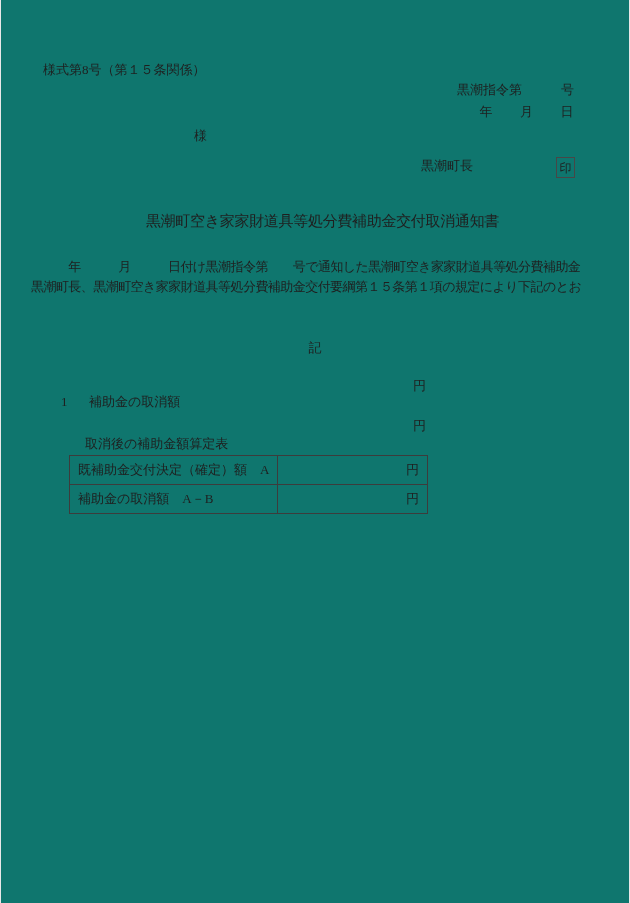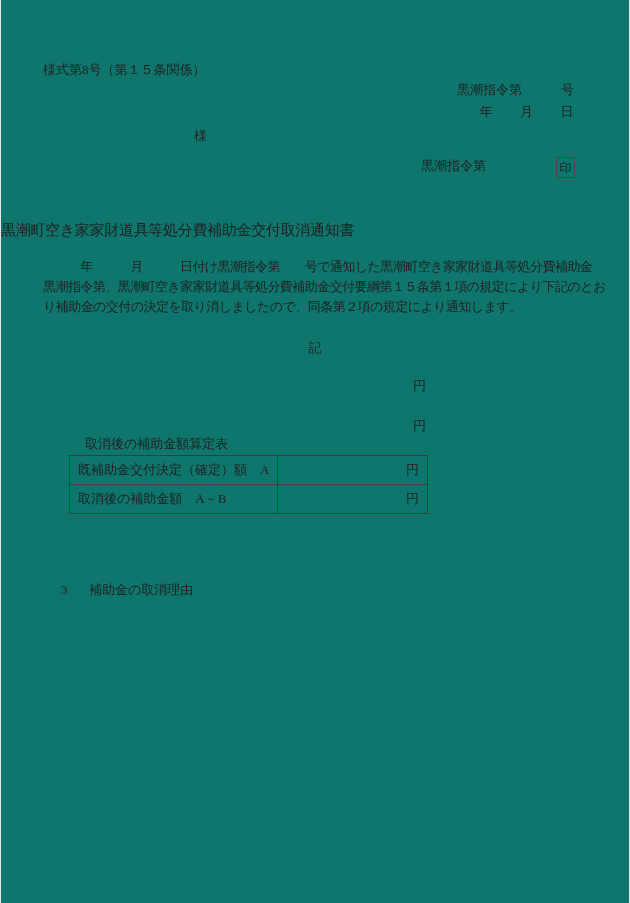--- a/index.html
+++ b/index.html
@@ -19,26 +19,26 @@
   .addressee   { left:193px; top:128px; }
   .sender      { left:420px; top:158px; }
   .seal {
     position:absolute; left:555px; top:157px;
     width:17px; height:19px;
     border:1px solid #474747;
     display:flex; align-items:center; justify-content:center;
     font-size:12px; line-height:12px;
   }
   .title {
-    left:0; right:0; top:214px;
+    left:15px; right:0; top:214px;
+    text-align:center;
     font-size:15px; letter-spacing:-0.3px;
     white-space:pre;
-    margin-top:9px;
   }
-  .para { position:absolute; left:42px; top:257px; width:560px; }
+  .para { position:absolute; left:30px; top:257px; width:560px; }
   .para .line {
     font-size:13px; line-height:20px;
     letter-spacing:-0.55px;
     white-space:pre;
   }
   .ki { left:0; right:0; top:340px; text-align:center; }
   .item { position:absolute; left:47px; font-size:13px; white-space:pre; }
   .item .no { display:inline-block; width:28px; font-size:13px; }
   .unit-right { position:absolute; right:203px; font-size:13px; }
   .tbl-caption { left:68px; top:436px;margin-left:16px; }
@@ -64,51 +64,50 @@
 
 <div class="doc">
 
   <div class="t form-number">様式第8号（第１５条関係）</div>
 
   <div class="t ref-number">黒潮指令第　　　号</div>
   <div class="t date-line">年　　月　　日</div>
 
   <div class="t addressee">様</div>
 
-  <div class="t sender">黒潮指令第</div>
+  <div class="t sender">黒潮町長</div>
   <div class="seal">
     <span>印</span>
   </div>
 
   <div class="t title">黒潮町空き家家財道具等処分費補助金交付取消通知書</div>
 
   <div class="para">
     <div class="line">　　　年　　　月　　　日付け黒潮指令第　　号で通知した黒潮町空き家家財道具等処分費補助金</div>
-    <div class="line">黒潮指令第、黒潮町空き家家財道具等処分費補助金交付要綱第１５条第１項の規定により下記のとお</div>
-    <div class="line">り補助金の交付の決定を取り消しましたので、同条第２項の規定により通知します。</div>
+    <div class="line">黒潮町長、黒潮町空き家家財道具等処分費補助金交付要綱第１５条第１項の規定により下記のとお</div>
   </div>
 
   <div class="t ki"><span>記</span></div>
 
+  <div class="item" style="top:377px">
+    <span class="no">1</span><span>補助金の取消額</span>
+  </div>
   <div class="unit-right" style="top:377px">円</div>
 
   <div class="unit-right" style="top:417px">円</div>
 
   <div class="t tbl-caption">取消後の補助金額算定表</div>
 
   <table class="calc">
     <tbody>
         <tr>
       <td class="c1"><span>既補助金交付決定（確定）額　A</span></td>
       <td class="c2"><span>円</span></td>
     </tr>
     <tr>
-      <td class="c1"><span>取消後の補助金額　A－B</span></td>
+      <td class="c1"><span>補助金の取消額　A－B</span></td>
       <td class="c2"><span>円</span></td>
     </tr>
   </tbody>
     </table>
 
-  <div class="item" style="top:565px">
-    <span class="no">3</span><span>補助金の取消理由</span>
-  </div>
 
 </div>
 
 </body></html>

